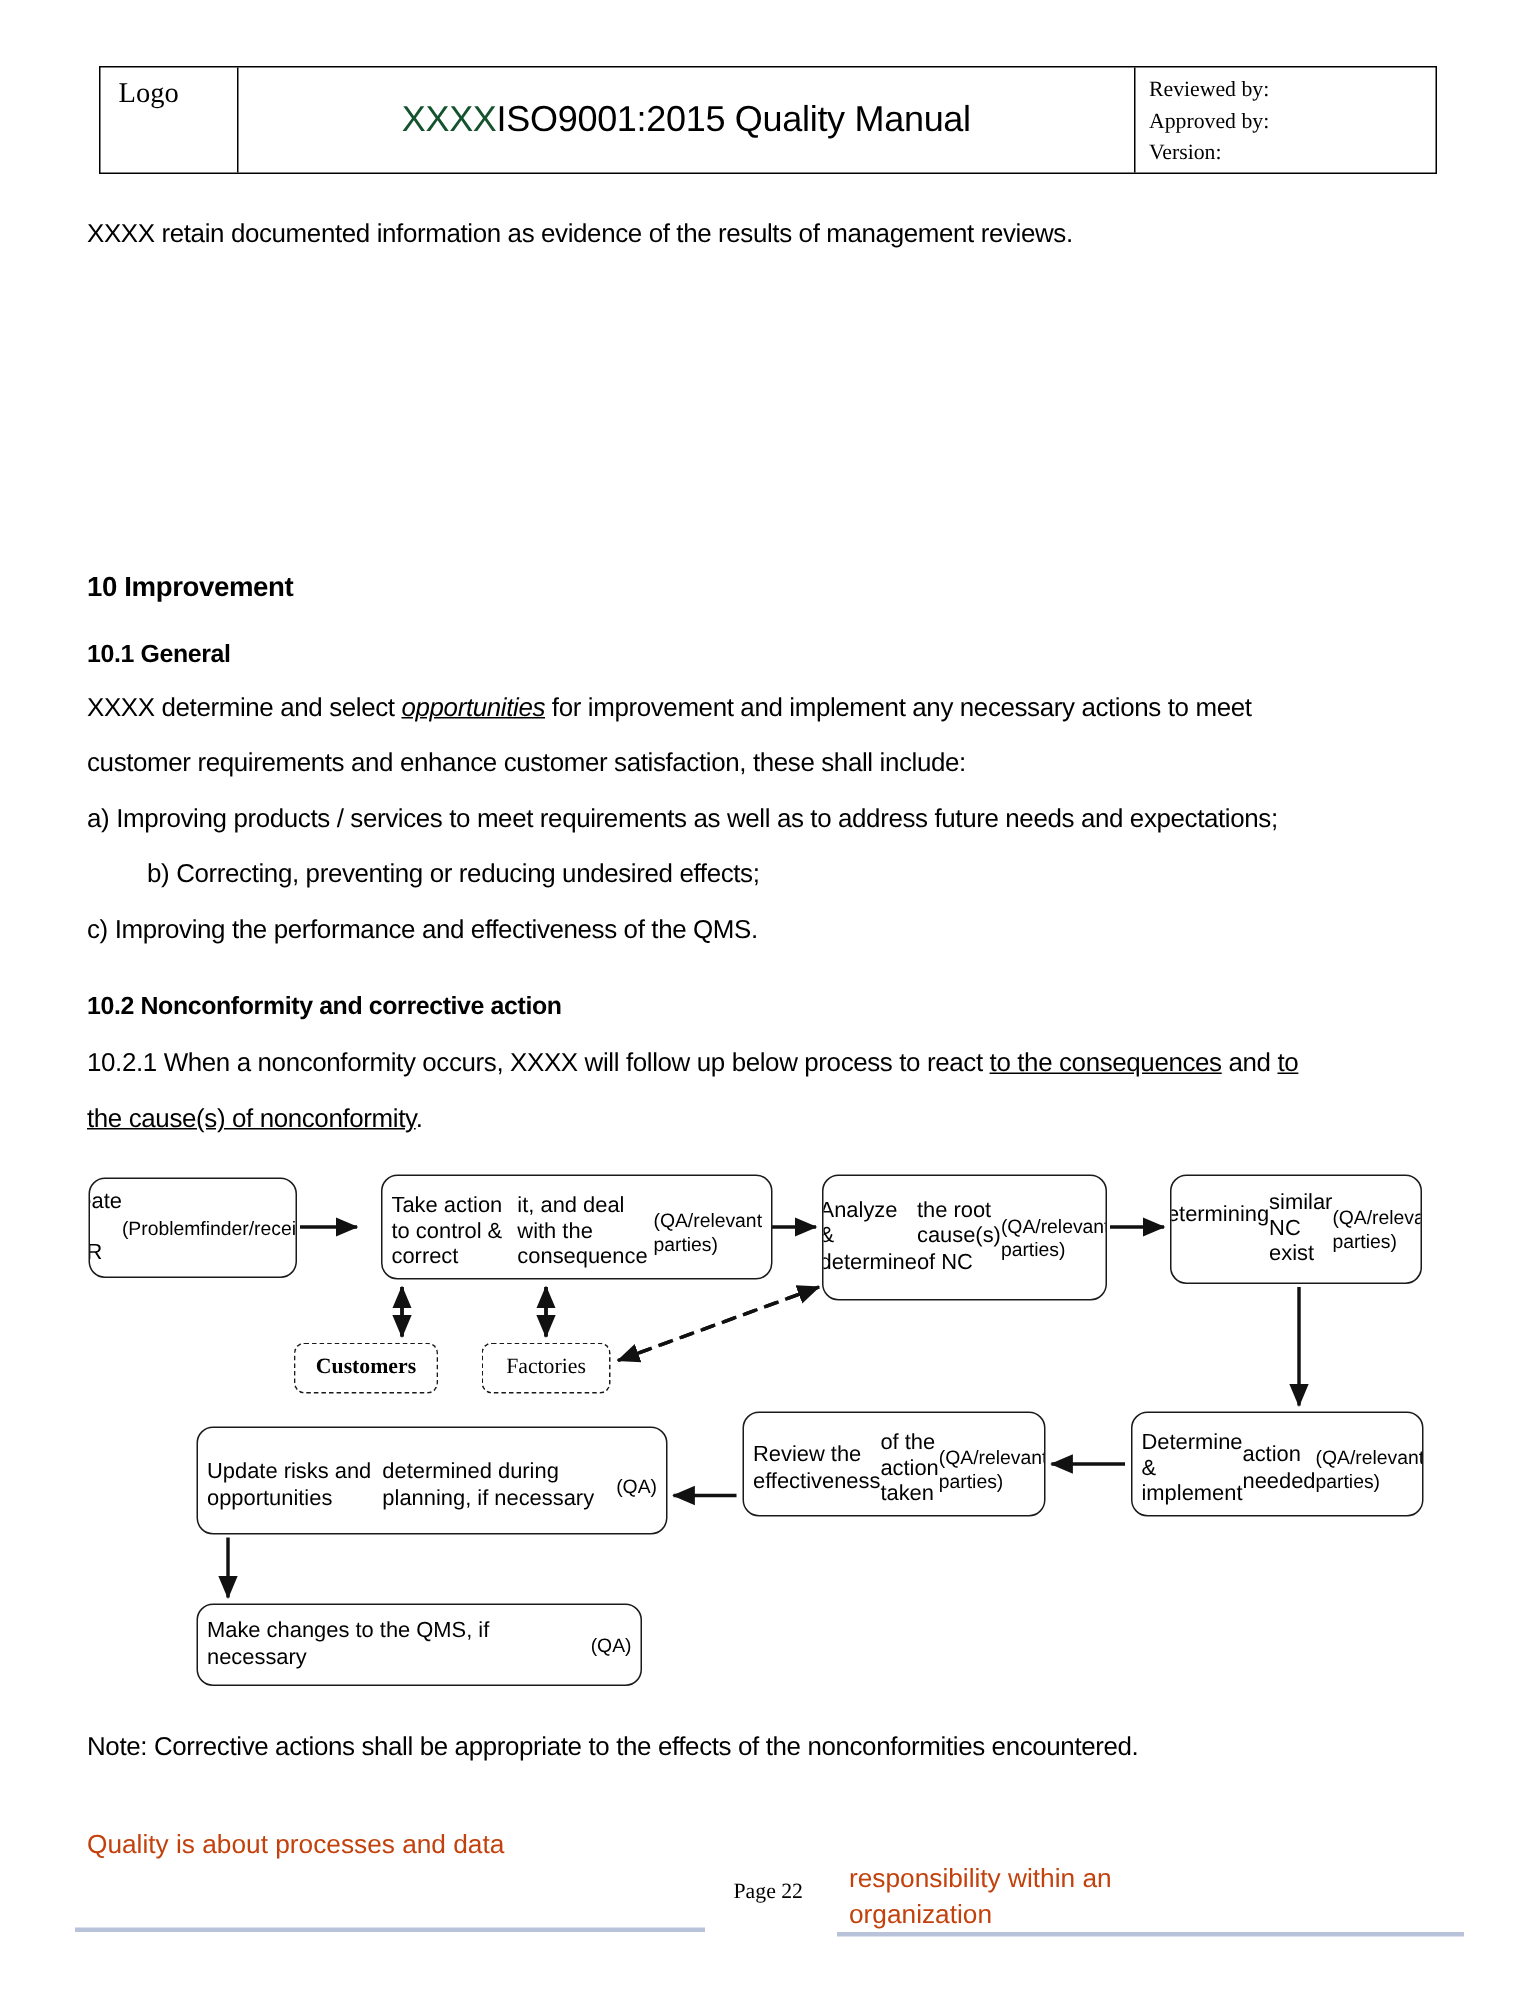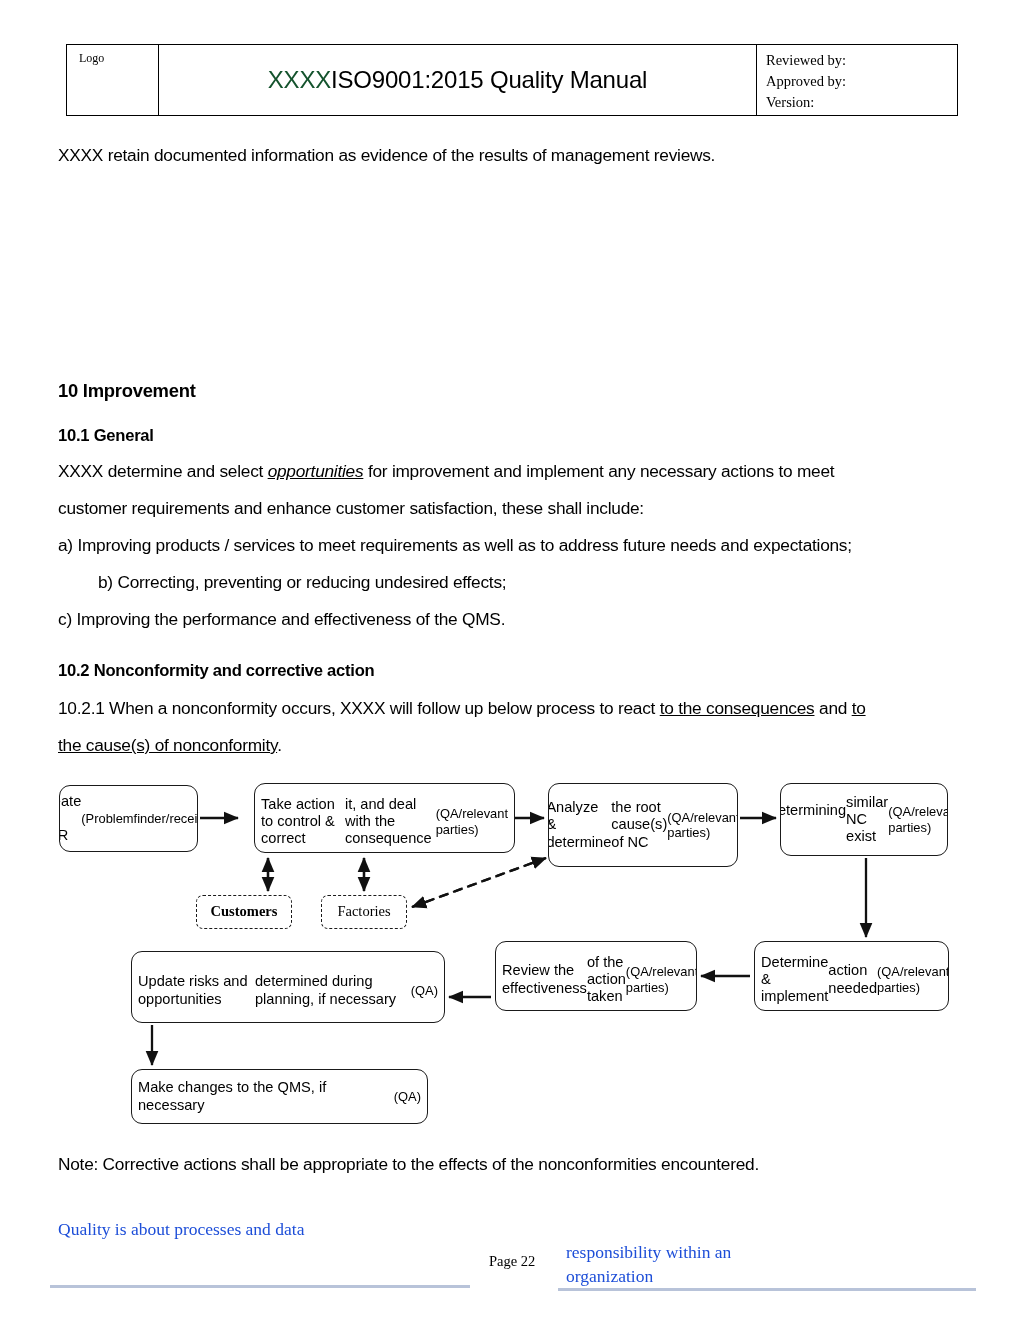--- a/index.html
+++ b/index.html
@@ -33,21 +33,21 @@
     border: 1.6px solid #000;
     box-sizing: border-box;
     display: flex;
   }
   .hdr-logo {
     width: 92px;
     border-right: 1.6px solid #000;
     box-sizing: border-box;
     padding: 6px 0 0 12px;
     font-family: "Liberation Serif", serif;
-    font-size: 12px;
+    font-size: 19px;
     line-height: 1.25;
   }
   .hdr-title {
     flex: 1;
     border-right: 1.6px solid #000;
     box-sizing: border-box;
     display: flex;
     align-items: center;
     justify-content: center;
     font-size: 24px;
@@ -141,24 +141,24 @@
   #n-customers{ left: 196px; top: 895px; width: 96px;  height: 34px; font-weight: bold; }
   #n-factories{ left: 321px; top: 895px; width: 86px;  height: 34px; }
   #n-determine{ left: 754px; top: 941px; width: 195px; height: 70px; }
   #n-review   { left: 495px; top: 941px; width: 202px; height: 70px; }
   #n-update   { left: 131px; top: 951px; width: 314px; height: 72px; }
   #n-make     { left: 131px; top: 1069px; width: 297px; height: 55px; }
 
   
   .footer-quote {
     position: absolute;
-    font-family: Liberation Serif, serif;
+    font-family: Liberation Sans, sans-serif;
     font-size: 17.5px;
     line-height: 1.33;
-    color: #1d4ed8;
+    color: #c2410c;
     letter-spacing: 0px;
     white-space: pre-line;
   }
   #quote-left  { left: 58px;  top: 1218px; width: 430px; }
   #quote-right { left: 566px; top: 1218px; width: 400px; text-align: left; }
   #quote-right .indent { padding-left: 86px; display: block; }
 
   .page-number {
     position: absolute;
     left: 489px;

